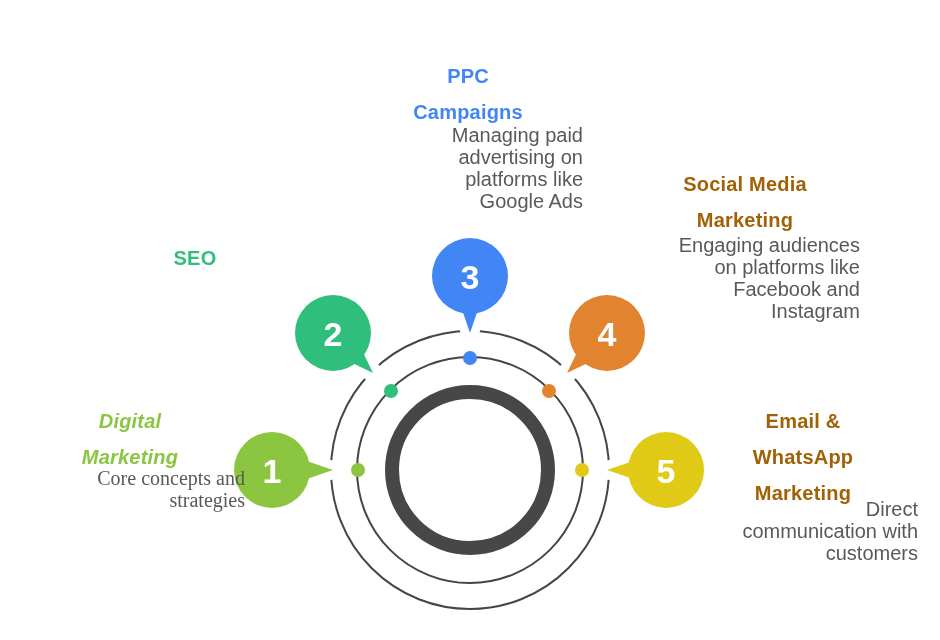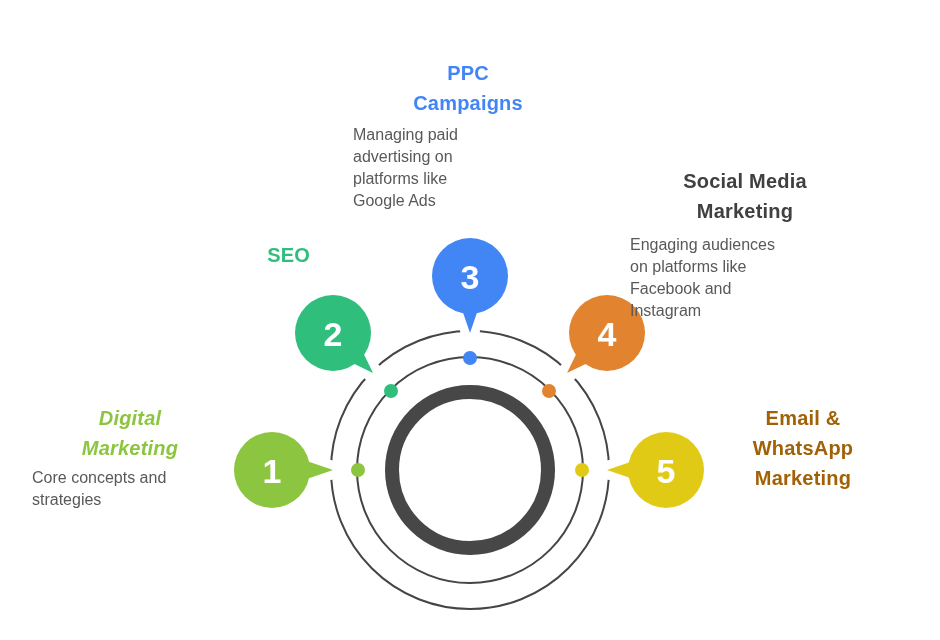--- a/index.html
+++ b/index.html
@@ -23,29 +23,29 @@
     top: 0;
   }
   .label-block {
     position: absolute;
     width: 230px;
     text-align: center;
   }
   .label-title {
     font-size: 20px;
     font-weight: 700;
-    line-height: 30px;
+    line-height: 36px;
     white-space: pre-line;
     letter-spacing: 0.2px;
   }
   .label-desc {
     position: absolute;
     width: 230px;
-    text-align: left;
-    font-size: 16px;
+    text-align: right;
+    font-size: 20px;
     line-height: 22px;
     color: #595959;
     white-space: pre-line;
   }
   .bubble-number {
     font-size: 34px;
     font-weight: 700;
     fill: #ffffff;
   }
 </style>
@@ -104,44 +104,47 @@
       <polygon points="607,470 642,458 642,482" style="fill: rgb(225, 202, 21);"></polygon>
       <circle cx="666" cy="470" r="38" style="fill: rgb(225, 202, 21);"></circle>
       <text class="bubble-number" x="666" y="470" text-anchor="middle" dominant-baseline="central" dy="1">5</text>
     </g>
   </svg>
 
   <div class="label-block" style="left:15px; top:403px;font-style:italic;">
     <div class="label-title" style="color: rgb(140, 197, 63);">Digital
 Marketing</div>
   </div>
-  <div class="label-desc" style="left:32px; top:467px;">Core concepts and
+  <div class="label-desc" style="left:15px; top:467px;font-family:Liberation Serif, serif;">Core concepts and
 strategies</div>
 
-  <div class="label-block" style="left:80px; top:240px;text-align:right;">
+  <div class="label-block" style="left:80px; top:240px;">
     <div class="label-title" style="color: rgb(47, 190, 124);">SEO</div>
   </div>
 
   <div class="label-block" style="left:353px; top:58px;">
     <div class="label-title" style="color: rgb(66, 133, 244);">PPC
 Campaigns</div>
   </div>
   <div class="label-desc" style="left:353px; top:124px;">Managing paid
 advertising on
 platforms like
 Google Ads</div>
 
   <div class="label-block" style="left:630px; top:166px;">
-    <div class="label-title" style="color: #404040;">Social Media
+    <div class="label-title" style="color: #a16207;">Social Media
 Marketing</div>
   </div>
   <div class="label-desc" style="left:630px; top:234px;">Engaging audiences
 on platforms like
 Facebook and
 Instagram</div>
 
   <div class="label-block" style="left:688px; top:403px;">
     <div class="label-title" style="color: #a16207;">Email &amp;
 WhatsApp
 Marketing</div>
   </div>
+  <div class="label-desc" style="left:688px; top:498px;">Direct
+communication with
+customers</div>
 
 </div>
 
 </body></html>

